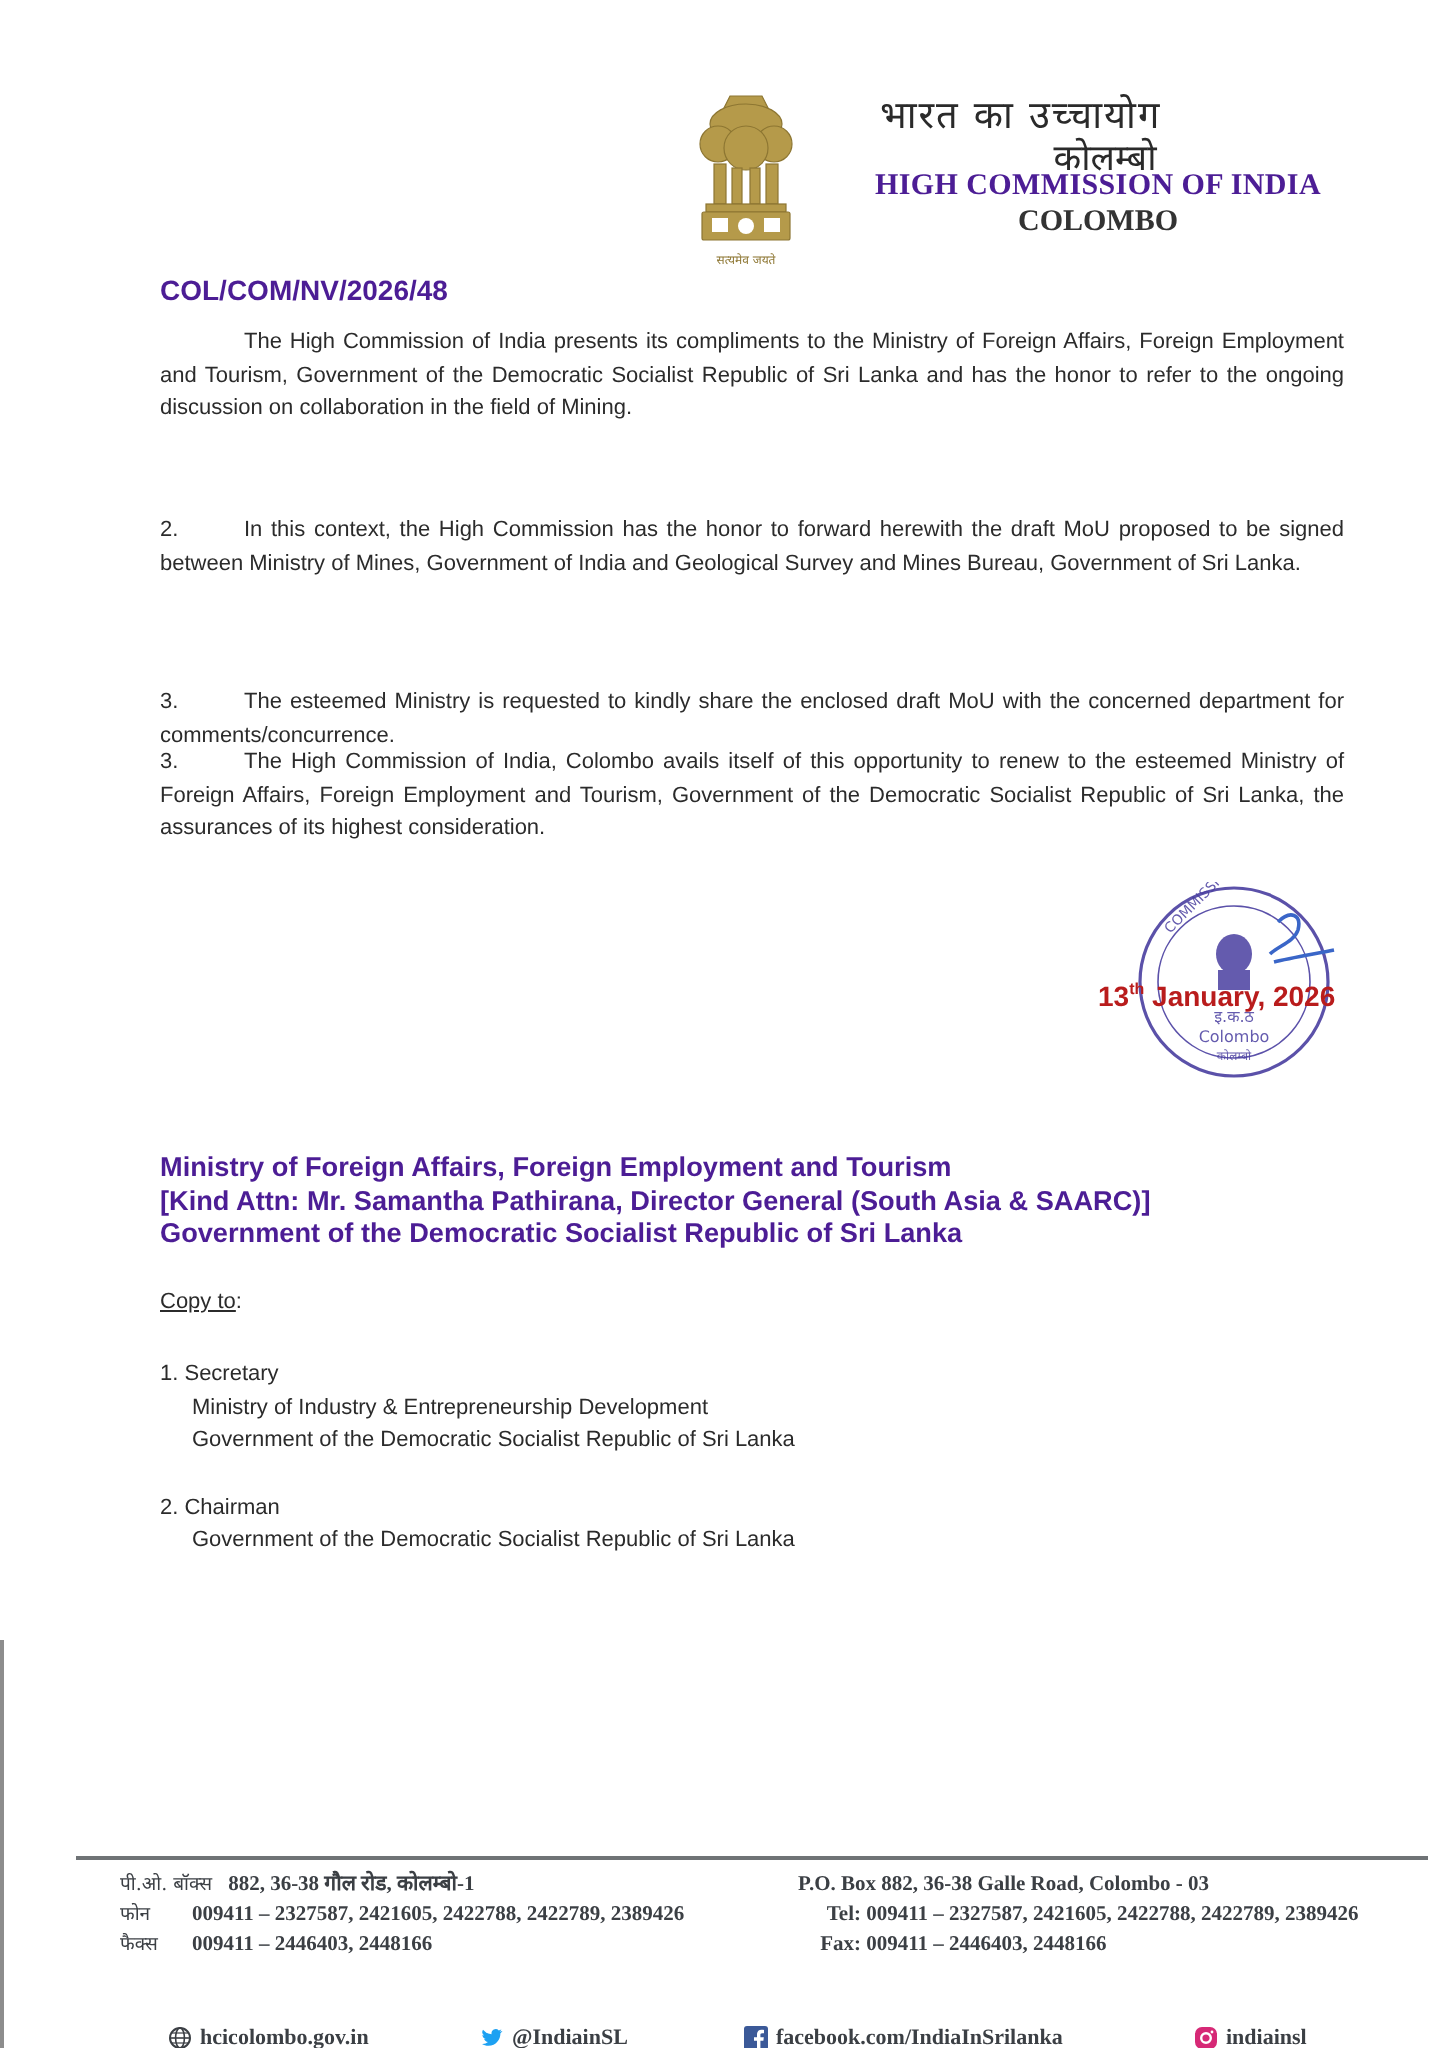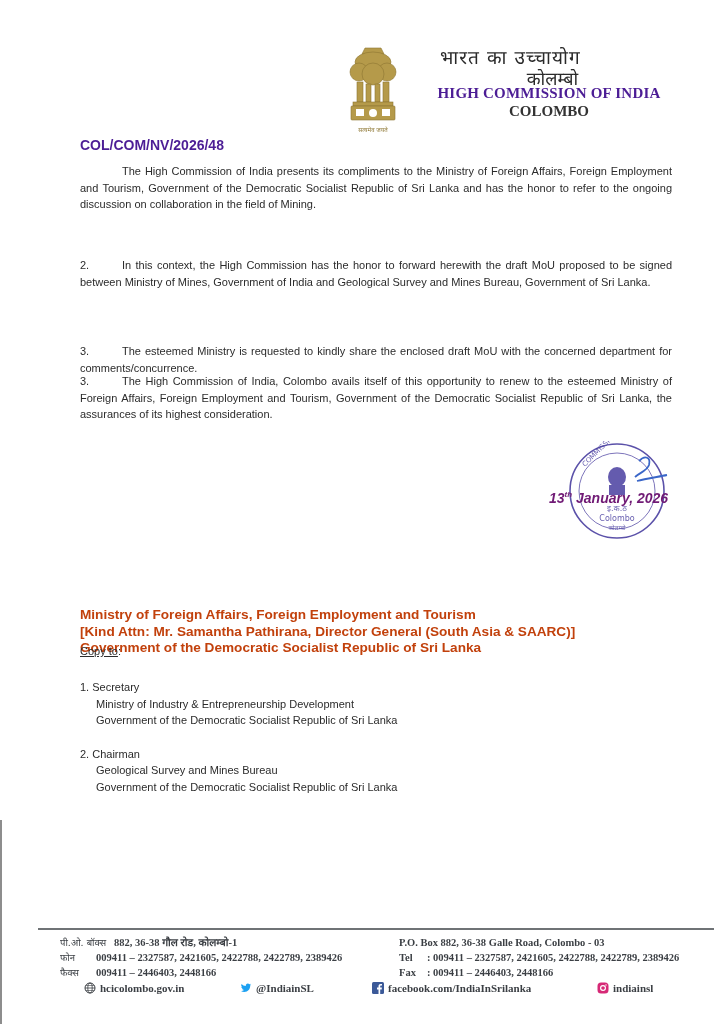--- a/index.html
+++ b/index.html
@@ -25,42 +25,42 @@
   .p1 { top: 163px; }
   .p1 .indent { display: inline-block; width: 42px; }
   .p2 { top: 257px; }
   .p3 { top: 323px; margin-top: 20px; }
   .p4 { top: 373px; }
   .num { display: inline-block; width: 42px; }
 
   
   .stamp { position: absolute; left: 567px; top: 441px; width: 104px; height: 100px; }
   .date { position: absolute; left: 549px; top: 490px; font-family: "Liberation Sans", sans-serif;
-    font-weight: bold; font-size: 14px; color: #701a75; font-style: italic; }
+    font-weight: bold; font-size: 14px; color: #b91c1c; }
   .date sup { font-size: 8px; vertical-align: 6px; }
 
   
-  .addressee { position: absolute; left: 80px; top: 607px; font-family: "Liberation Sans", sans-serif;
-    font-weight: bold; font-size: 13.6px; line-height: 16.6px; color: #c2410c; }
+  .addressee { position: absolute; left: 80px; top: 576px; font-family: "Liberation Sans", sans-serif;
+    font-weight: bold; font-size: 13.6px; line-height: 16.6px; color: #4c1d95; }
   .copy-to { position: absolute; left: 80px; top: 643px; }
   .copy-to u { text-decoration: underline; }
   .cc-list { position: absolute; left: 80px; top: 679px; }
   .cc-item { margin-bottom: 17px; }
   .cc-item .line { padding-left: 16px; }
   .cc-item .first { padding-left: 0; }
 
   
   .footer-rule { position: absolute; left: 38px; top: 928px; width: 676px; height: 2px; background: #6f7376; }
   .footer-col { position: absolute; top: 935px; font-family: "Liberation Serif", serif; font-weight: bold;
     font-size: 10.5px; line-height: 15px; color: #3b3f44; }
   .footer-left { left: 60px; }
   .footer-right { left: 399px; }
   .f-label { display: inline-block; width: 36px; font-family: "DejaVu Serif", serif; font-weight: normal; font-size: 9.5px; }
-  .f-label-r { display: inline-block; width: 28px; }
-  .social { position: absolute; top: 982px; font-family: "Liberation Serif", serif; font-weight: bold;
+  .f-label-r { display: inline-block; width: 28px; text-align: right; }
+  .social { position: absolute; top: 1013px; font-family: "Liberation Serif", serif; font-weight: bold;
     font-size: 11px; color: #3b3f44; display: flex; align-items: center; gap: 4px; }
   .s-web { left: 84px; } .s-tw { left: 240px; text-align: center; } .s-fb { left: 372px; } .s-ig { left: 597px; }
   .ico { width: 12px; height: 12px; display: inline-block; }
 </style>
 </head>
 <body>
 
 <div class="page">
   <div class="scan-edge"></div>
 
@@ -123,21 +123,20 @@
   <div class="copy-to body-text"><u>Copy to</u><span>:</span></div>
 
   <div class="cc-list body-text">
     <div class="cc-item">
       <div class="first">1. Secretary</div>
       <div class="line">Ministry of Industry &amp; Entrepreneurship Development</div>
       <div class="line">Government of the Democratic Socialist Republic of Sri Lanka</div>
     </div>
     <div class="cc-item">
       <div class="first">2. Chairman</div>
-      <div class="line">Geological Survey and Mines Bureau</div>
       <div class="line">Government of the Democratic Socialist Republic of Sri Lanka</div>
     </div>
   </div>
 
   <div class="footer-rule"></div>
   <div class="footer-col footer-left">
     <div><span class="f-label" style="width:auto;margin-right:8px">पी.ओ. बॉक्स</span><span>882, 36-38 गौल रोड, कोलम्बो-1</span></div>
     <div><span class="f-label">फोन</span><span>009411 – 2327587, 2421605, 2422788, 2422789, 2389426</span></div>
     <div><span class="f-label">फैक्स</span><span>009411 – 2446403, 2448166</span></div>
   </div>

